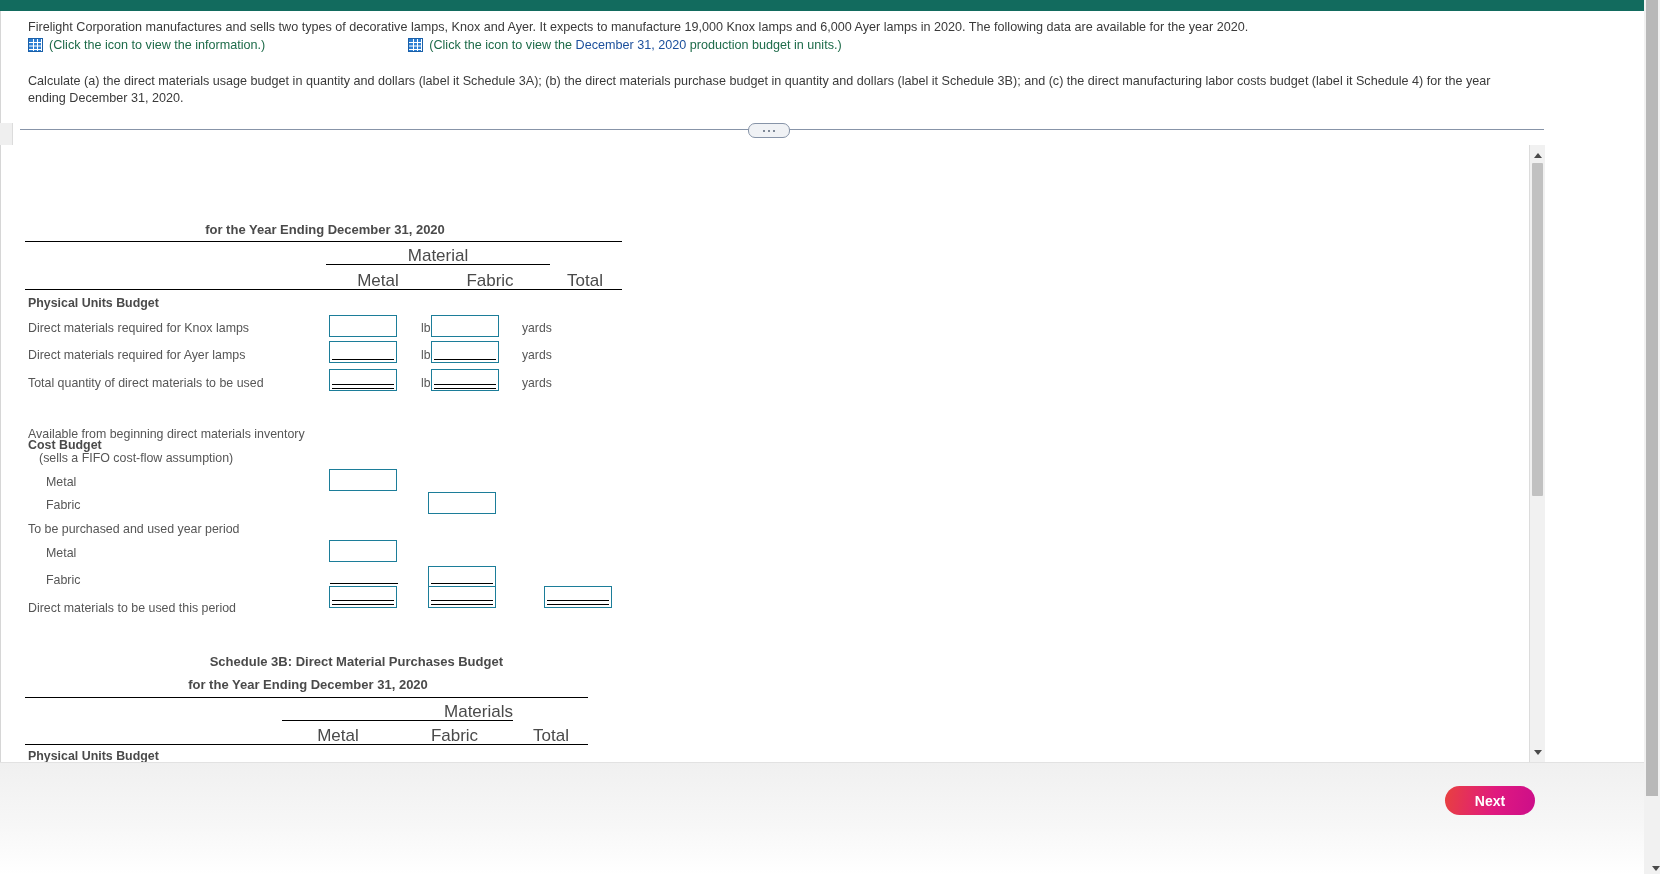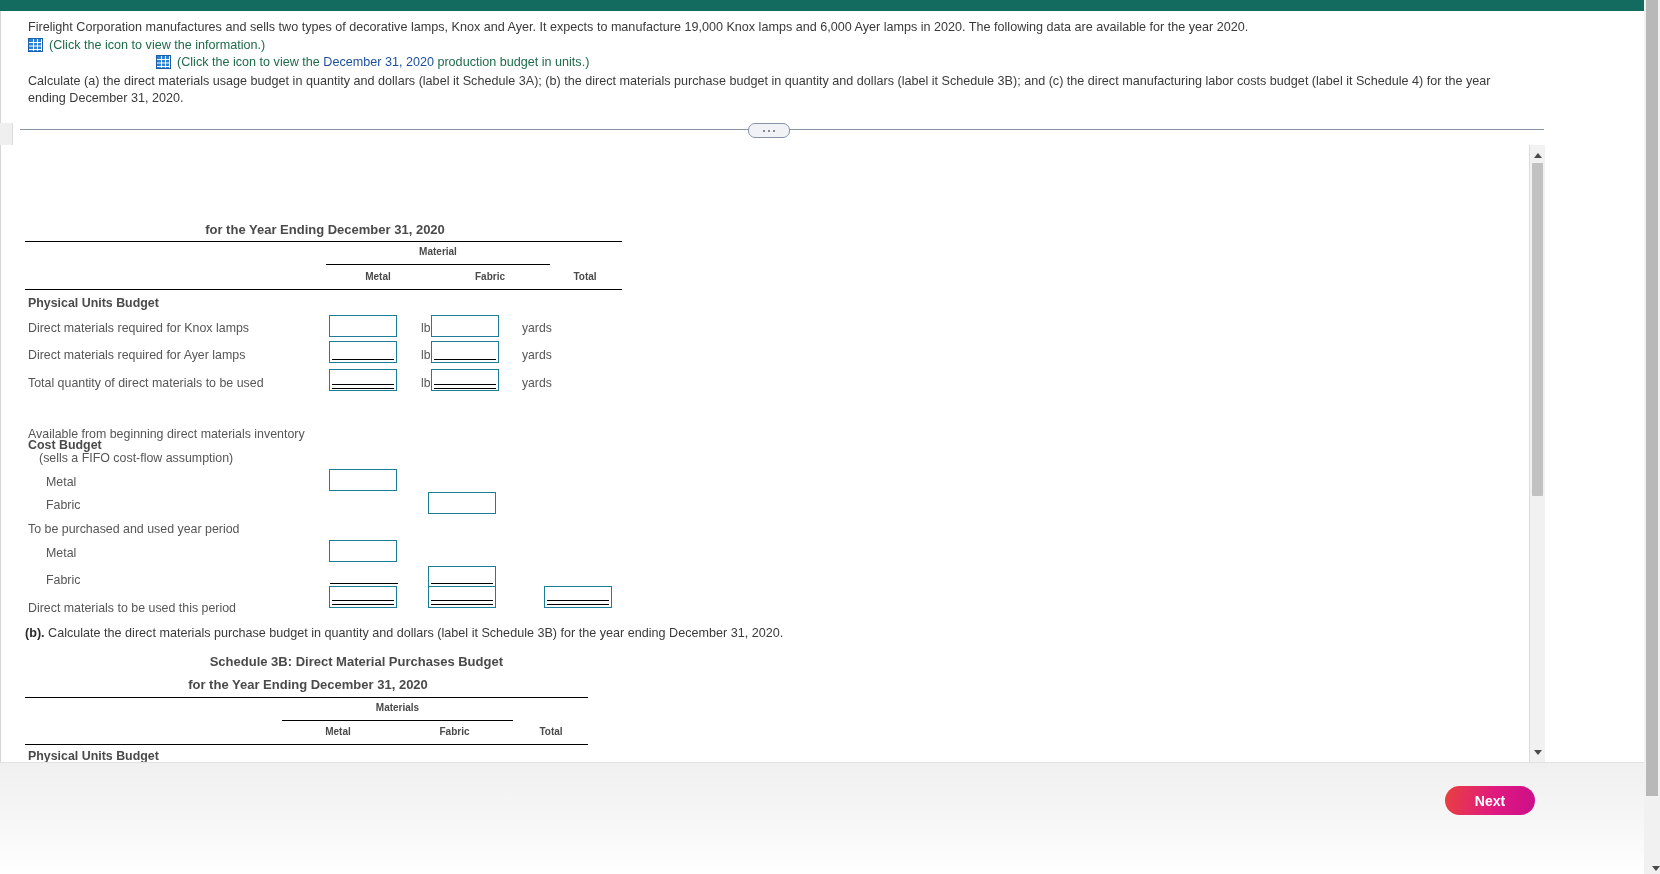--- a/index.html
+++ b/index.html
@@ -50,23 +50,22 @@
     font-size: 12.6px;
     line-height: 17px;
     color: #3a3a3a;
   }
 
   .icon-links {
     position: absolute;
     left: 27px;
     top: 27px;
     display: flex;
-    align-items: flex-start;
-    gap: 3px;
-    flex-direction: column;
+    align-items: center;
+    gap: 15px;
   }
   .icon-link {
     display: flex;
     align-items: center;
     font-size: 12.6px;
     color: #1d6b49;
     cursor: pointer;
   }
   .icon-link.second { margin-left: 128px; }
   .grid-icon {
@@ -157,22 +156,22 @@
   }
 
   .rule {
     position: absolute;
     background: #000000;
     height: 1px;
   }
 
   .col-head {
     position: absolute;
-    font-size: 10px;
-    font-weight: bold;
+    font-size: 17px;
+    font-weight: normal;
     color: #4a4a4a;
     text-align: center;
     white-space: nowrap;
   }
 
   .row-label {
     position: absolute;
     font-size: 12.4px;
     color: #565656;
     white-space: nowrap;
@@ -417,27 +416,26 @@
     <div class="inner-rule" style="left:430px; top:438px; width:62px;"></div>
 
     <div class="row-label" style="left:27px; top:456px;">Direct materials to be used this period</div>
     <input class="ansbox" style="left: 328px; top: 441px;" value="">
     <div class="inner-rule2" style="left:331px; top:455px; width:62px;"></div>
     <input class="ansbox" style="left: 427px; top: 441px;" value="">
     <div class="inner-rule2" style="left:430px; top:455px; width:62px;"></div>
     <input class="ansbox" style="left: 543px; top: 441px;" value="">
     <div class="inner-rule2" style="left:546px; top:455px; width:62px;"></div>
 
-    <div class="para" style="left:24px; top:481px;"><b>(b).</b> <span>Calculate the direct materials purchase budget in quantity and dollars (label it Schedule 3B) for the year ending December 31, 2020.</span></div>
 
     <div class="sched-title" style="left:112px; top:509px; width:390px; text-align:right;">Schedule 3B: Direct Material Purchases Budget</div>
     <div class="sched-title" style="left:112px; top:532px; width:390px; text-align:center;">for the Year Ending December 31, 2020</div>
 
     <div class="rule" style="left:24px; top:552px; width:563px;"></div>
-    <div class="col-head" style="left:281px; top:557px; width:231px;">Materials</div>
+    <div class="col-head" style="left:281px; top:557px; width:231px;text-align:right;">Materials</div>
     <div class="rule" style="left:281px; top:575px; width:231px;"></div>
 
     <div class="col-head" style="left:281px; top:581px; width:112px;">Metal</div>
     <div class="col-head" style="left:398px; top:581px; width:111px;">Fabric</div>
     <div class="col-head" style="left:512px; top:581px; width:76px;">Total</div>
     <div class="rule" style="left:24px; top:599px; width:563px;"></div>
 
     <div class="row-label bold" style="left:27px; top:604px; overflow:hidden; height:13px;">Physical Units Budget</div>
 
   </div>

